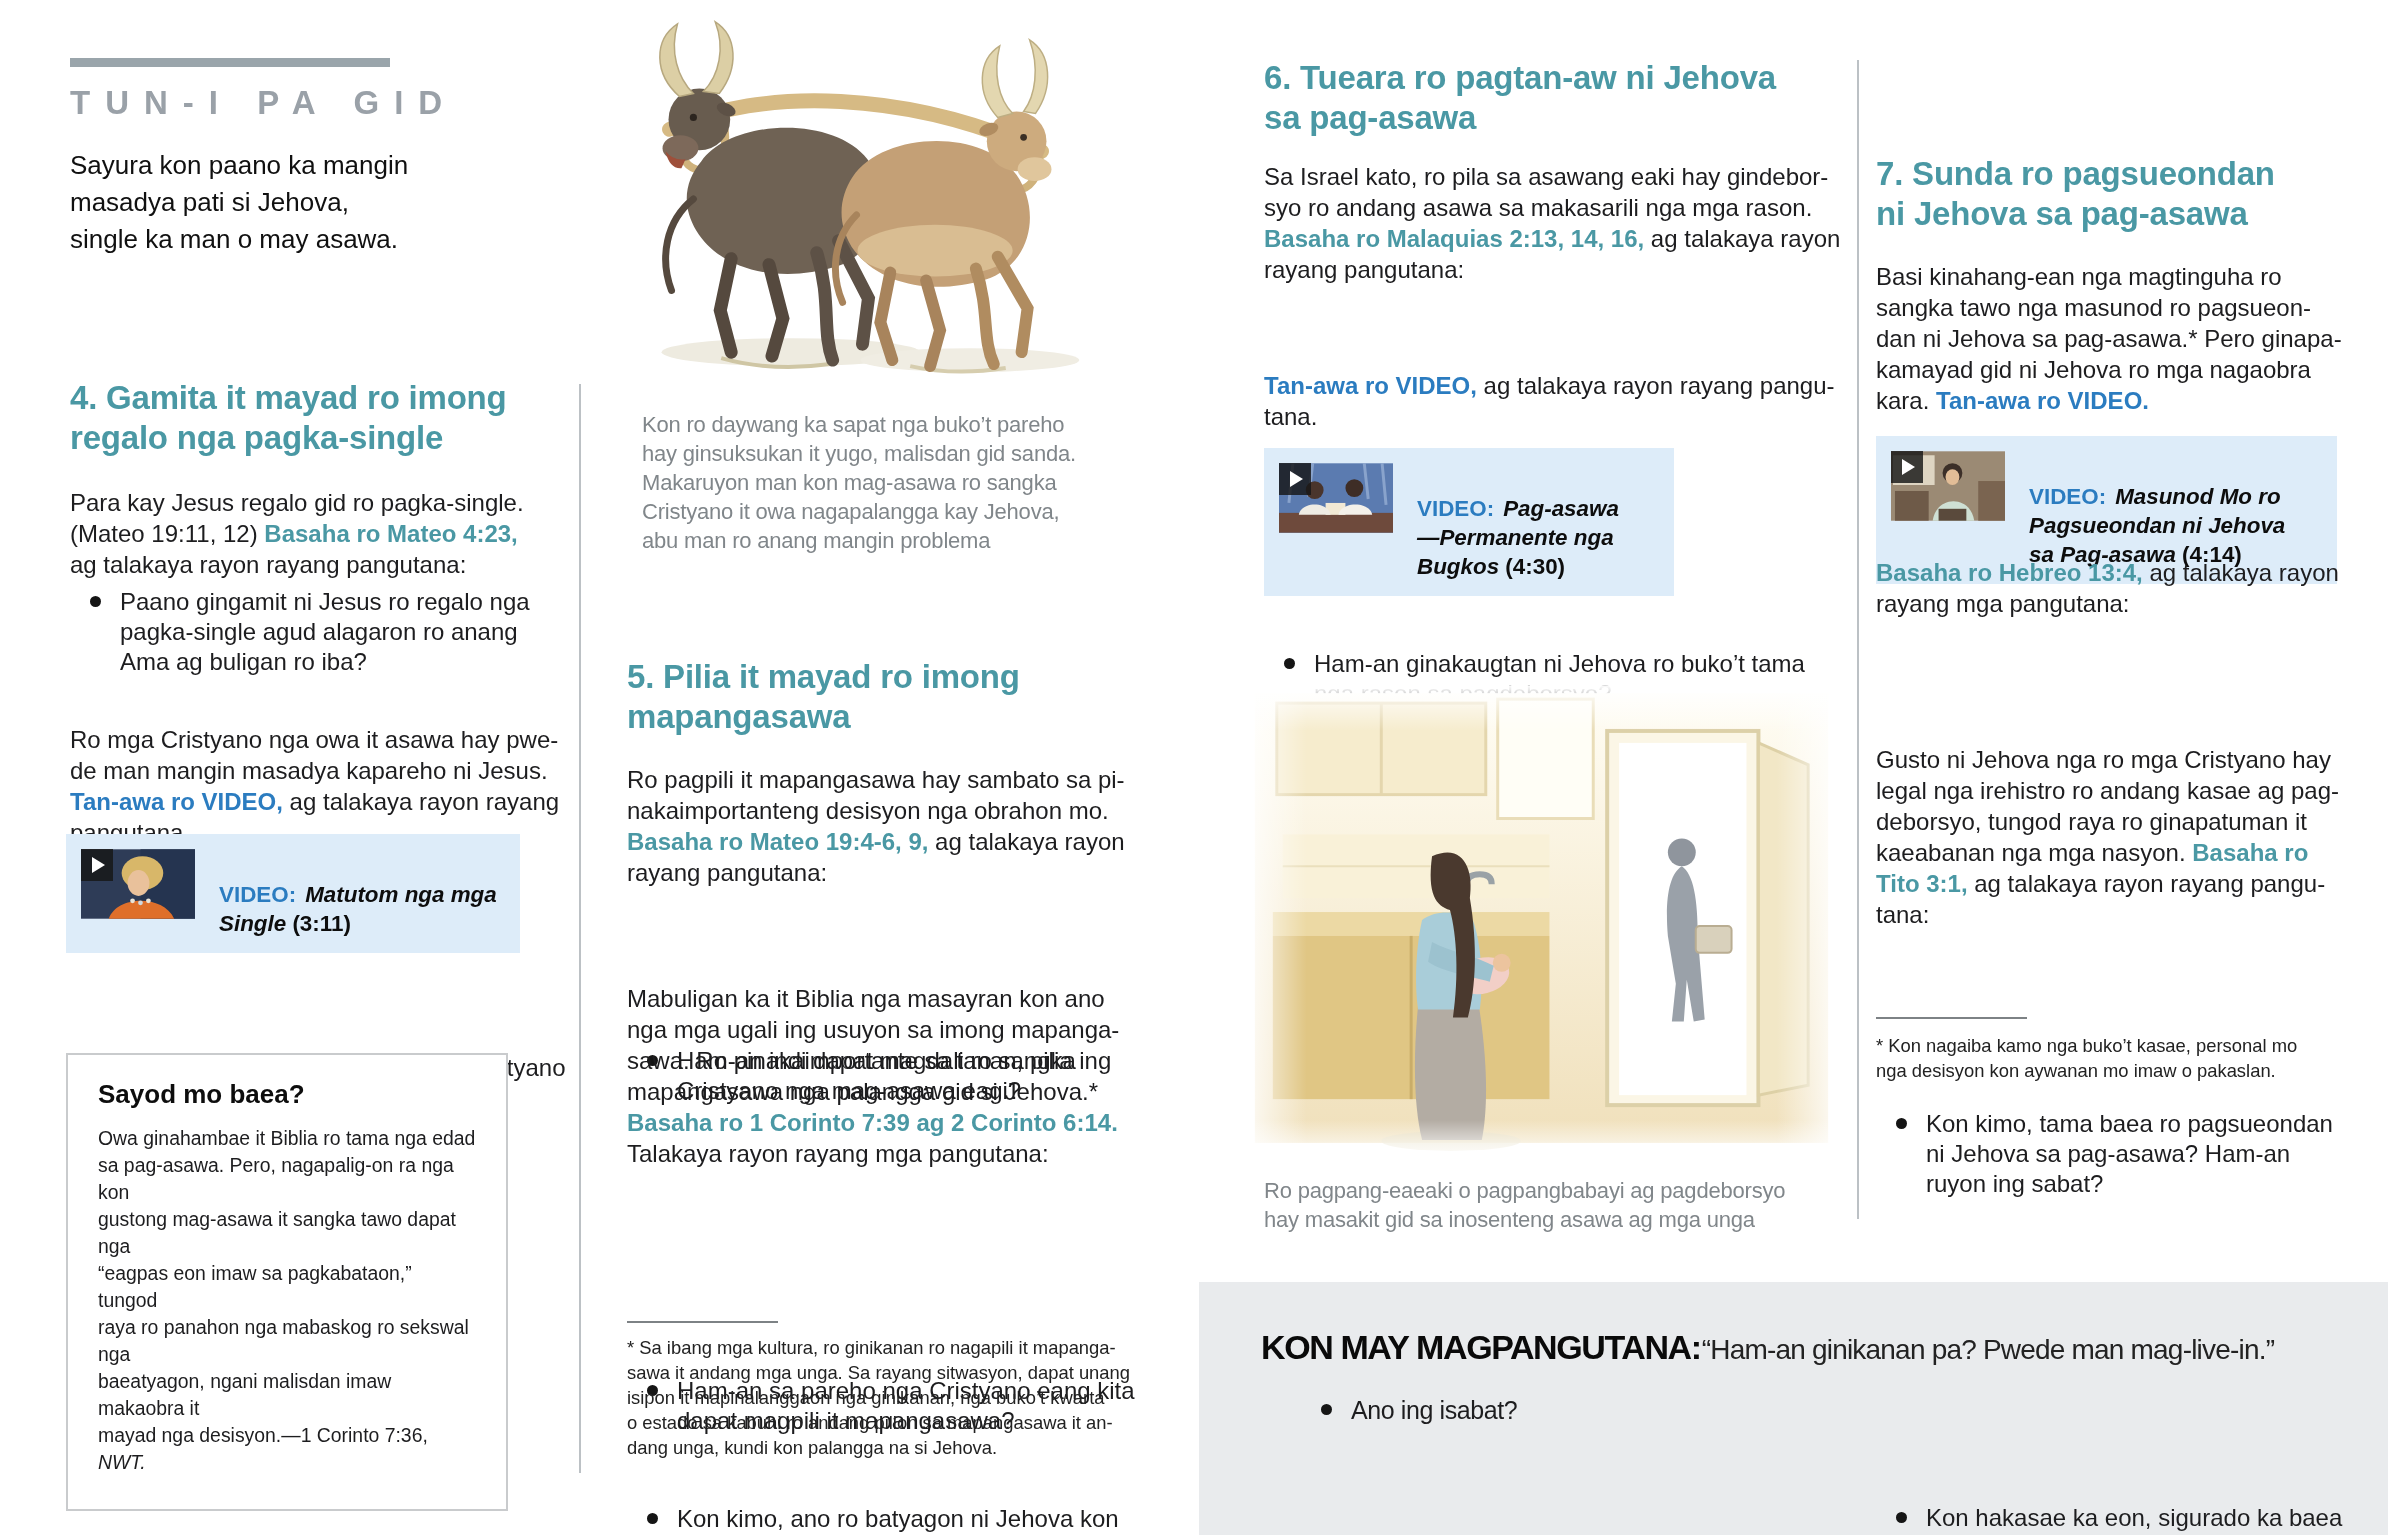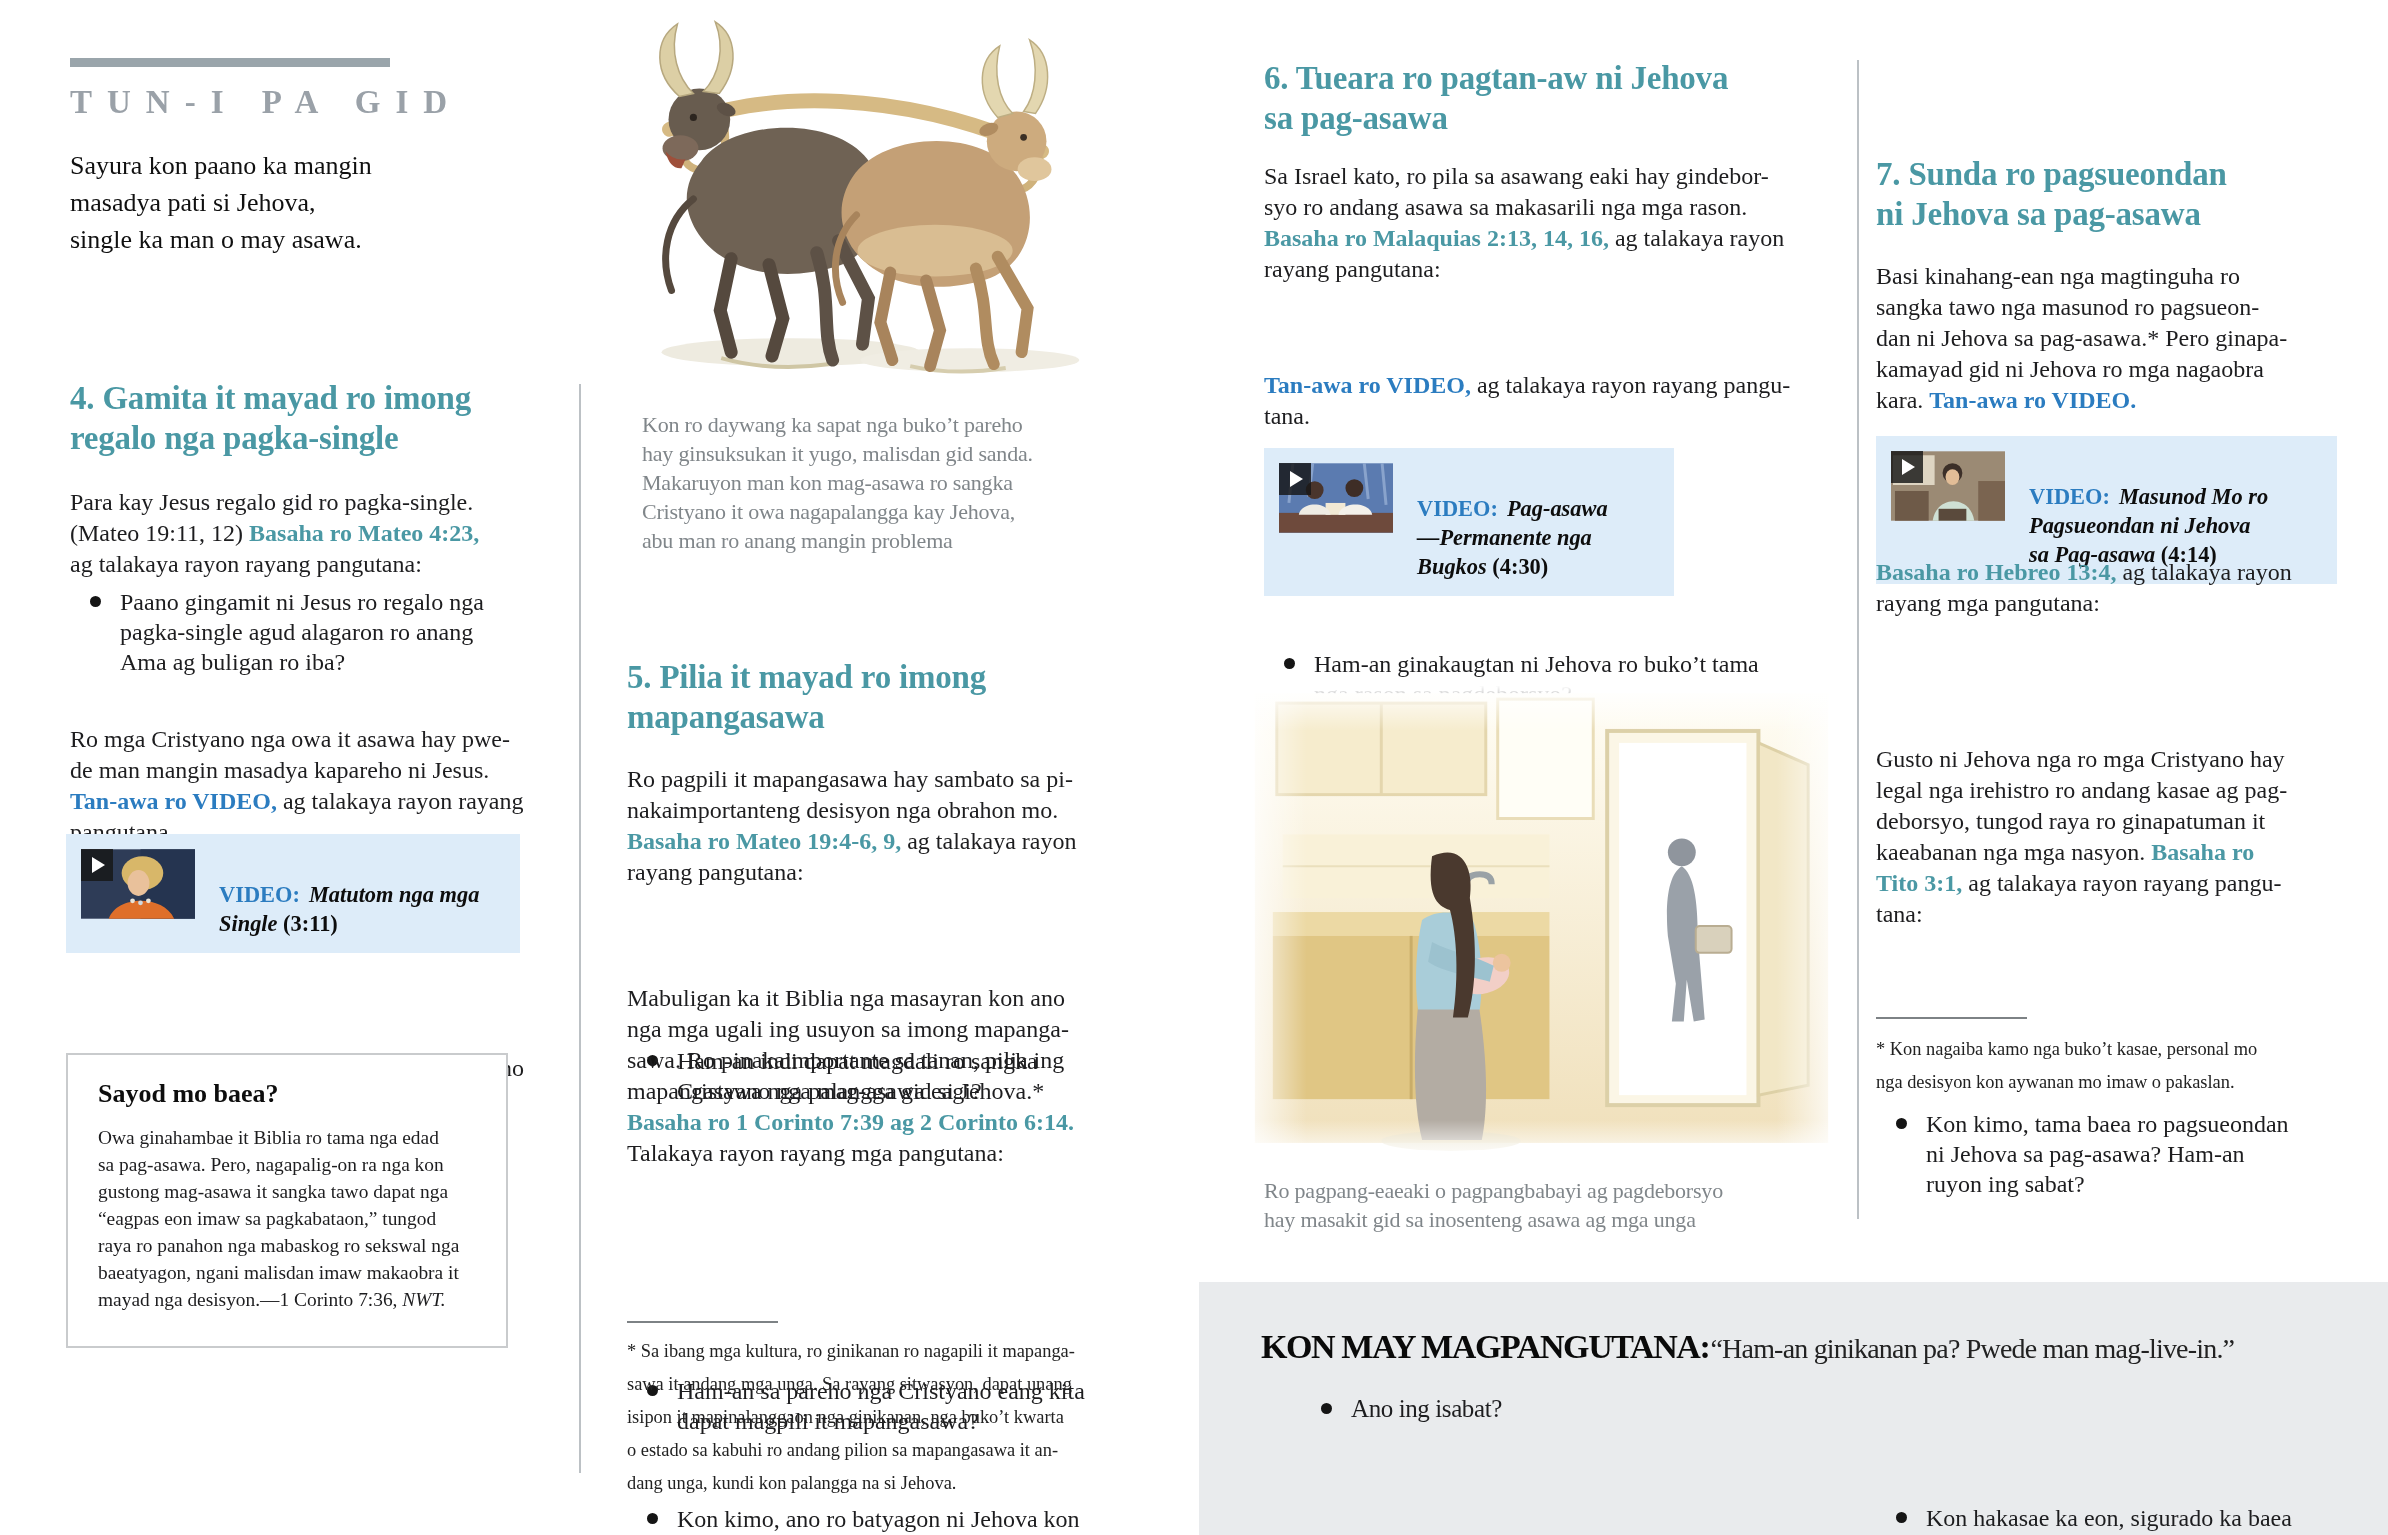--- a/index.html
+++ b/index.html
@@ -1,29 +1,29 @@
 <!DOCTYPE html>
 <html><head>
 <meta charset="utf-8">
 <style>
   html,body{margin:0;padding:0;background:#fff;}
   #canvas{position:relative;width:2388px;height:1535px;background:#ffffff;overflow:hidden;
-          font-family:Liberation Serif, serif;color:#1d1d1f;}
+          font-family:Liberation Sans, sans-serif;color:#1d1d1f;}
   .abs{position:absolute;}
   .pre{white-space:pre-line;}
   .body{font-size:24px;line-height:31px;color:#1d1d1f;}
   .intro{font-size:26px;line-height:37px;color:#101010;}
   .h{font-size:33px;line-height:40px;font-weight:700;color:#4a98a4;letter-spacing:-0.2px;}
   .teal{color:#4a98a4;font-weight:700;cursor:pointer;}
   .blue{color:#2b7cc0;font-weight:700;cursor:pointer;}
   .ital{font-style:italic;}
   .bullet{padding-left:50px;position:relative;font-size:24px;line-height:30px;}
   .bullet::before{content:"";position:absolute;left:20px;top:9px;width:11px;height:11px;border-radius:50%;background:#151515;}
   .cap{font-size:22px;line-height:29px;color:#80868a;letter-spacing:-0.2px;}
-  .fn{font-size:18.4px;line-height:33px;color:#222;}
+  .fn{font-size:18.4px;line-height:25px;color:#222;}
   .rule{background:#7d8285;}
   .divider{background:#bcc1c5;}
   .topbar{background:#9aa5ab;}
   .label-top{font-size:33px;font-weight:700;letter-spacing:15px;color:#9aa1a8;}
   .vbox{background:#ddecf9;display:flex;gap:24px;padding:15px;box-sizing:border-box;align-items:flex-start;}
   .thumb{position:relative;width:114px;height:70px;flex:0 0 auto;cursor:pointer;}
   .thumb svg{display:block;width:114px;height:70px;}
   .play{position:absolute;left:0;top:0;width:32px;height:32px;background:rgba(22,22,22,.82);display:flex;align-items:center;justify-content:center;}
   .tri{width:0;height:0;border-left:13px solid #fff;border-top:8px solid transparent;border-bottom:8px solid transparent;margin-left:3px;}
   .vtext{font-size:22.4px;line-height:29px;padding-top:2px;}

